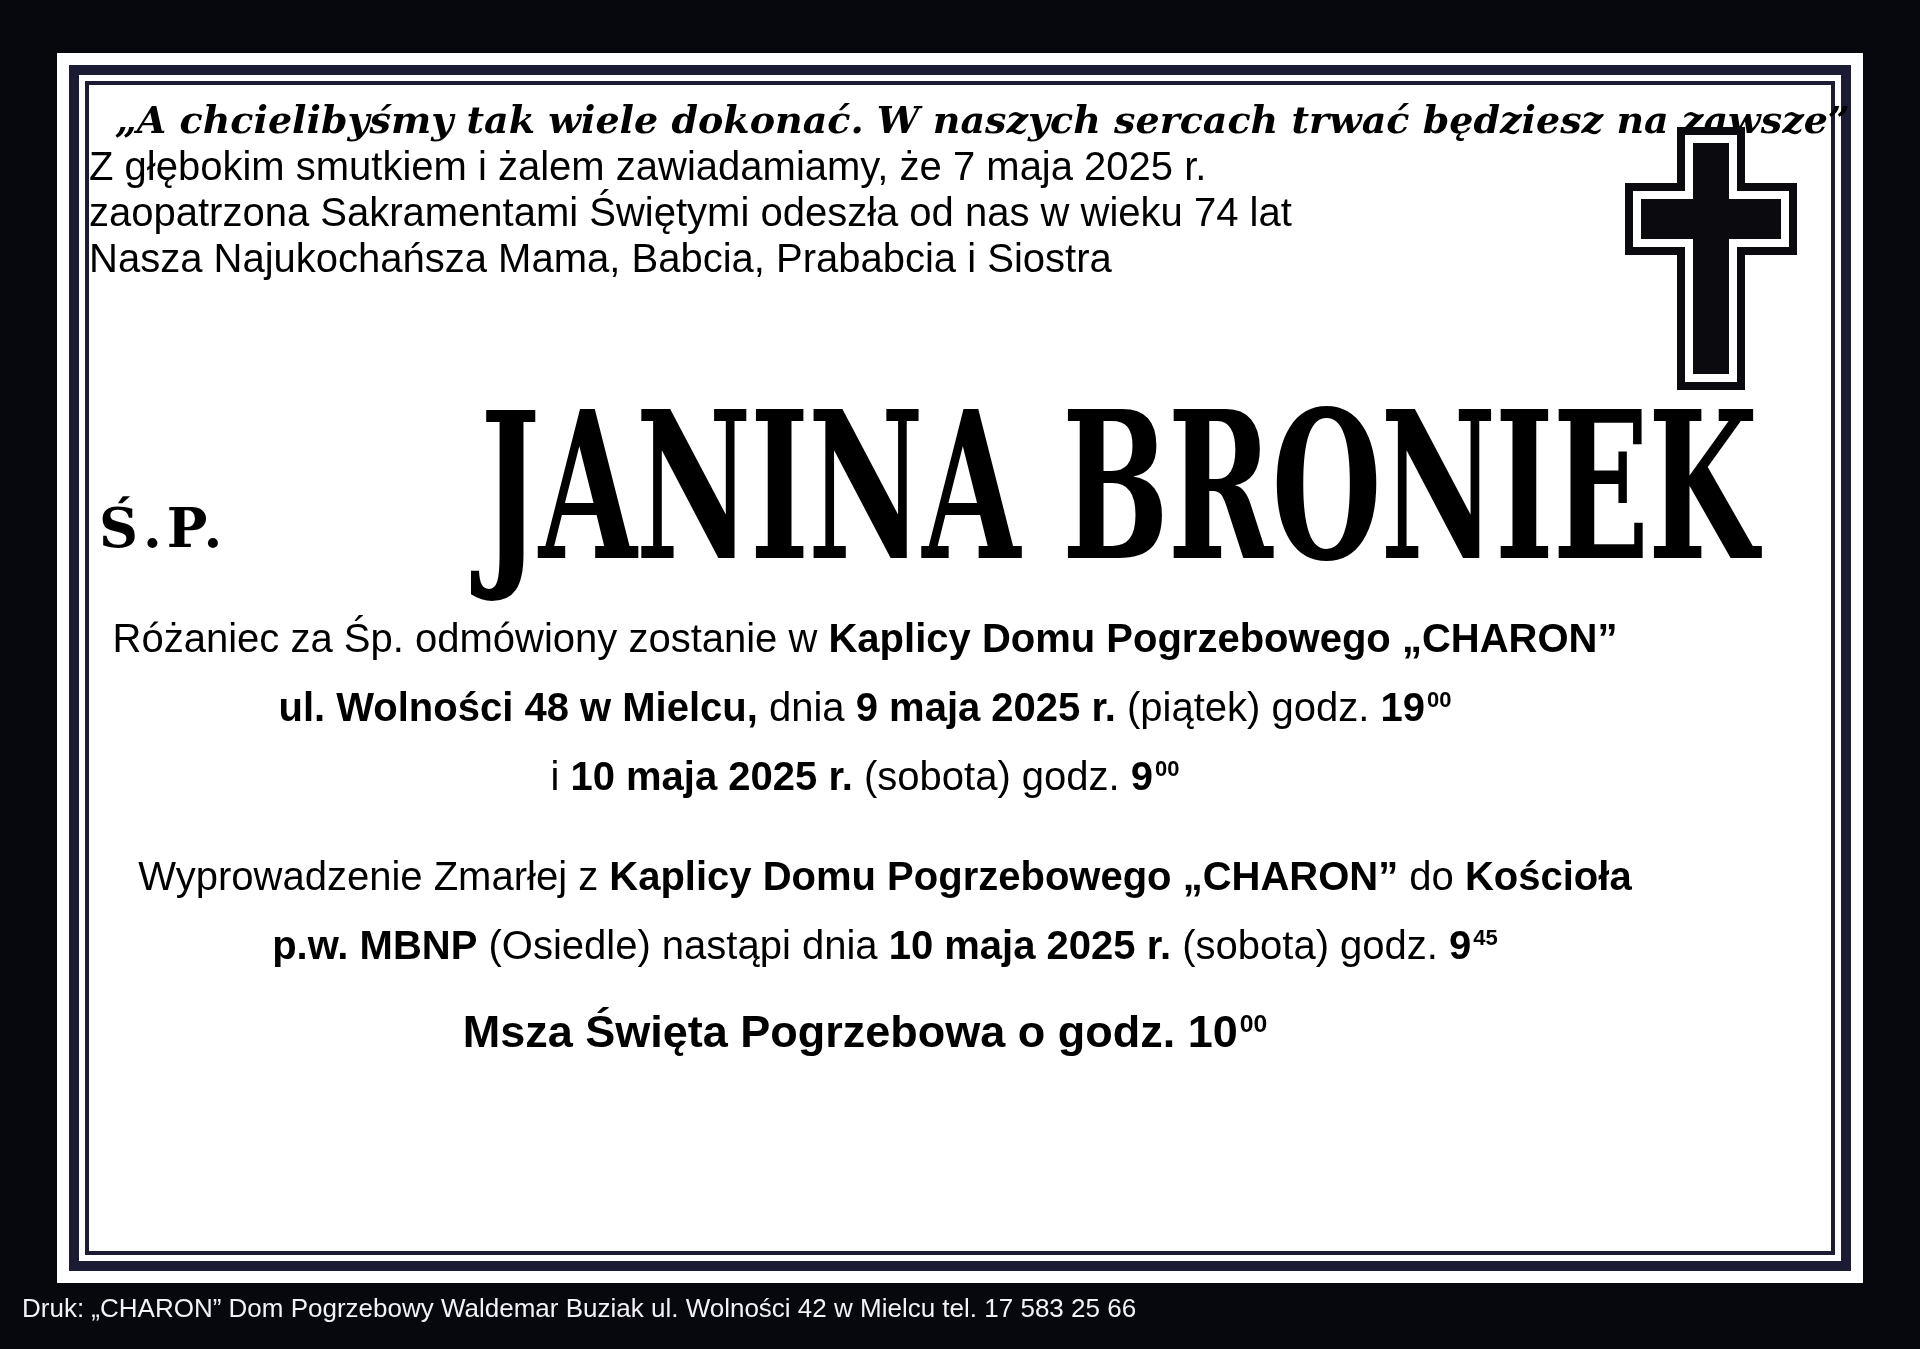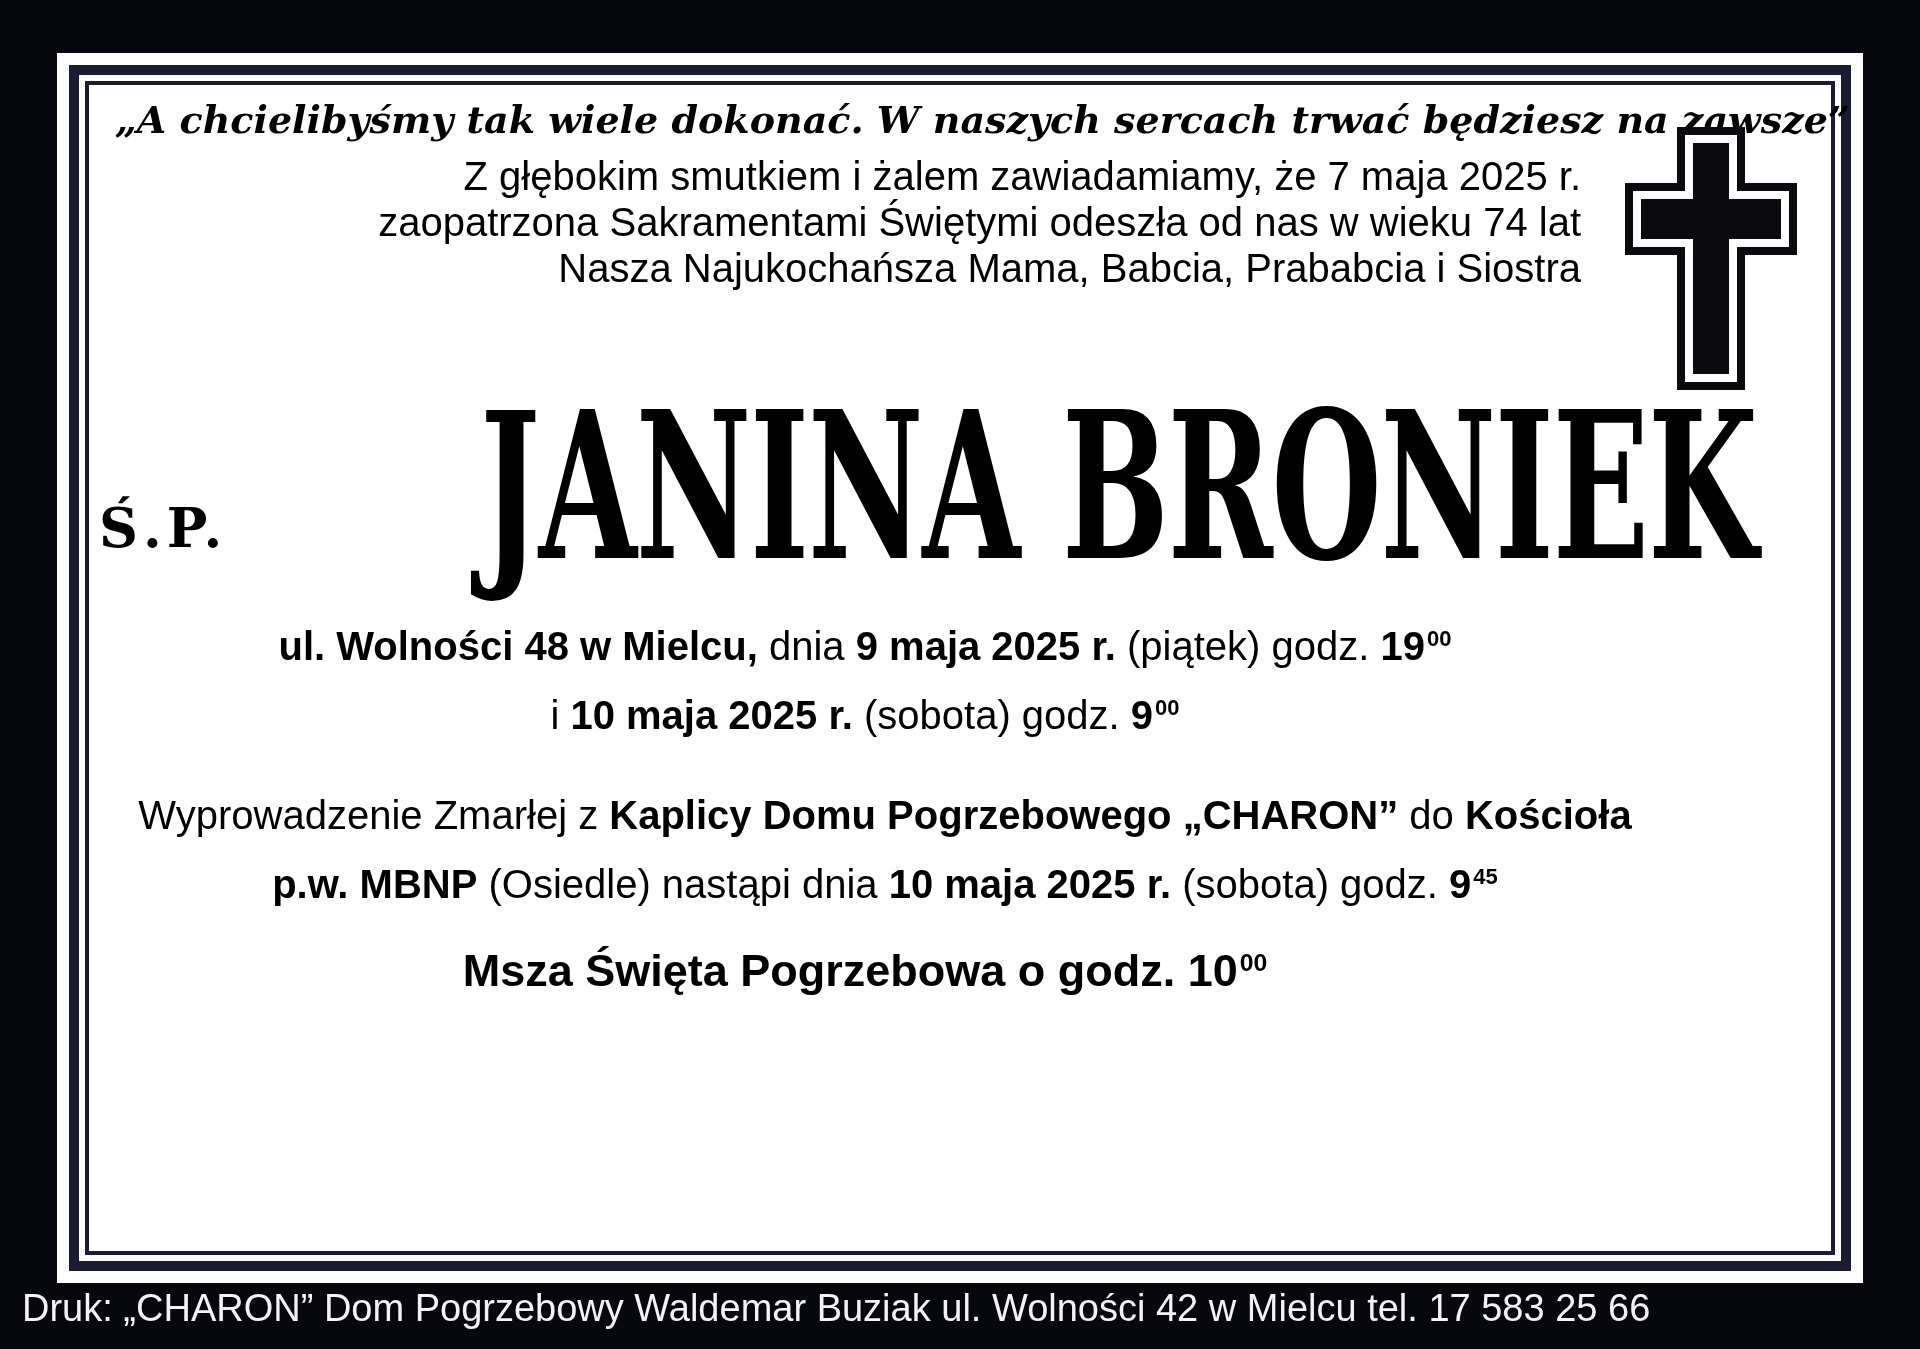--- a/index.html
+++ b/index.html
@@ -39,21 +39,21 @@
   .header-row{ display:flex; align-items:flex-start; }
   .header-left{ flex:1; min-width:0; }
   .quote{
     margin:10px 0 0 26px;
     font-family:"DejaVu Serif", serif;
     font-style:italic; font-weight:700;
     font-size:38px; line-height:46px;
     white-space:nowrap;
   }
   .intro{
-    margin-top:10px; text-align:right;
+    text-align:left;
     font-size:40px; line-height:46px;
   }
   .cross-wrap{
     width:250px; flex:0 0 250px;
     padding:40px 34px 0 0;
     display:flex; justify-content:flex-end;
   }
   
   .name-row{
     position:relative; margin-top:16px; height:160px;
@@ -80,21 +80,21 @@
   .sup{ font-size:0.55em; vertical-align:0.62em; letter-spacing:0; margin-left:2px;text-align:right; }
   .rosary{ margin-top:42px; }
   .procession{ margin-top:40px;margin-left:40px; }
   .mass{ margin-top:16px; font-size:45px; font-weight:700; line-height:64px; }
   .burial{ margin-top:32px; }
   .closing{ margin-top:6px; font-weight:700; }
   
   .footer{
     position:absolute; left:22px; top:1290px;
     color:var(--footer-ink);
-    font-size:38px; line-height:36px;
+    font-size:26px; line-height:36px;
     white-space:nowrap;
   }
   .cross-svg{ display:block; }
 </style>
 </head>
 <body>
 
 <div>
   <div class="card">
     <div class="frame-thick">
@@ -125,20 +125,21 @@
             </div>
           </div>
 
           <div class="name-row">
             <span class="honorific">Ś.P.</span>
             <span class="deceased">JANINA BRONIEK</span>
           </div>
 
           <div class="paras">
             <div class="para rosary">
+                <div><span>Różaniec za Śp. odmówiony zostanie w </span><span class="b">Kaplicy Domu Pogrzebowego „CHARON”</span></div>
                 <div><span class="b">ul. Wolności 48 w Mielcu,</span><span> dnia </span><span class="b">9 maja 2025 r.</span><span> (piątek) godz. </span><span class="b">19</span><span class="b sup">00</span></div>
                 <div><span>i </span><span class="b">10 maja 2025 r.</span><span> (sobota) godz. </span><span class="b">9</span><span class="b sup">00</span></div>
               </div>
             <div class="para procession">
                 <div><span>Wyprowadzenie Zmarłej z </span><span class="b">Kaplicy Domu Pogrzebowego „CHARON”</span><span> do </span><span class="b">Kościoła</span></div>
                 <div><span class="b">p.w. MBNP</span><span> (Osiedle) nastąpi dnia </span><span class="b">10 maja 2025 r.</span><span> (sobota) godz. </span><span class="b">9</span><span class="b sup">45</span></div>
               </div>
             <div class="para mass">
                 <div><span class="b">Msza Święta Pogrzebowa o godz. </span><span class="b">10</span><span class="b sup">00</span></div>
               </div>

